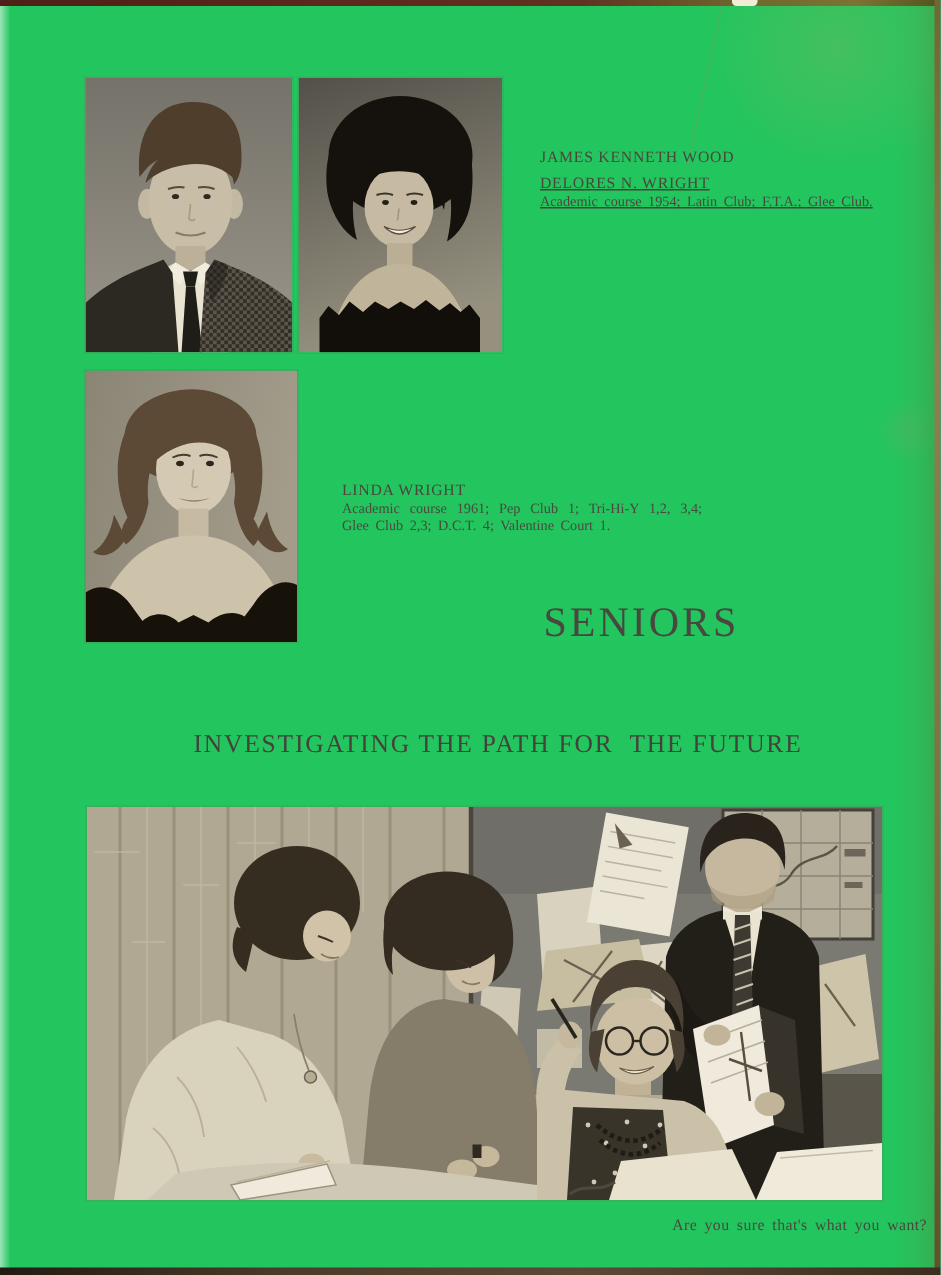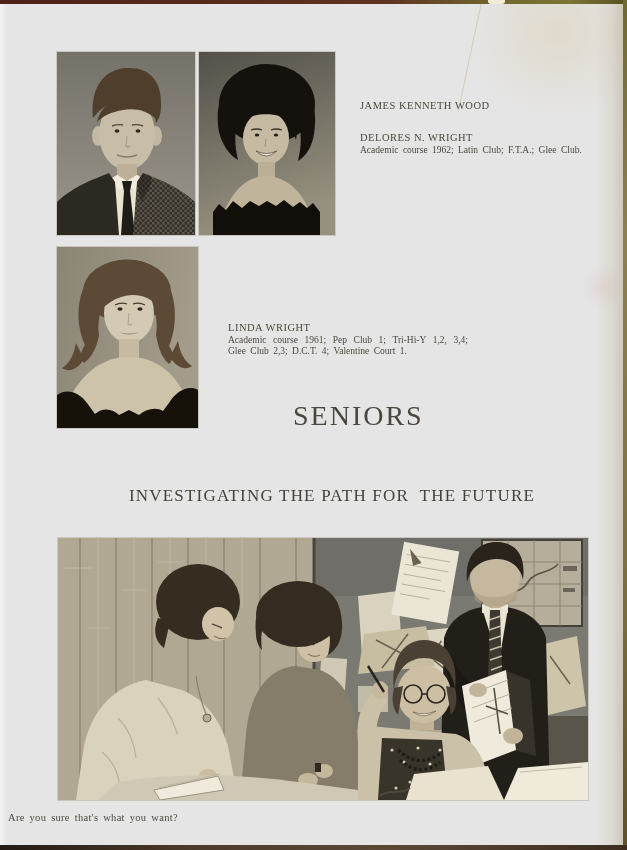--- a/index.html
+++ b/index.html
@@ -1,18 +1,18 @@
 <!DOCTYPE html>
 <html><head>
 <meta charset="utf-8">
 <style>
   html,body{margin:0;padding:0;background:#777;}
   .page{
     position:relative;width:627px;height:850px;margin:0 auto;overflow:hidden;
-    background:#e5e5e5;
+    background:#22c55e;
     font-family:"Liberation Serif","DejaVu Serif",serif;
     color:#46433a;
   }
   .overlay{position:absolute;pointer-events:none;}
   .left-light{left:0;top:0;width:7px;height:100%;
     background:linear-gradient(90deg,rgba(255,255,255,.55),rgba(255,255,255,0));}
   .curve-shade{top:0;right:3px;width:28px;height:100%;
     background:linear-gradient(90deg,rgba(140,110,50,0) 0%,rgba(140,110,50,.10) 55%,rgba(115,88,38,.22) 100%);}
   .stain-a{left:455px;top:-10px;width:170px;height:140px;
     background:radial-gradient(ellipse at 60% 30%,rgba(205,170,100,.20),rgba(205,170,100,0) 62%);}
@@ -30,29 +30,29 @@
 
   .photo{position:absolute;overflow:hidden;box-shadow:0 0 0 1px rgba(120,110,85,.25);}
   .photo svg{display:block;width:100%;height:100%;}
   .photo-1{left:57px;top:52px;width:138px;height:183px;}
   .photo-2{left:199px;top:52px;width:136px;height:183px;}
   .photo-3{left:57px;top:247px;width:141px;height:181px;}
   .photo-group{left:58px;top:538px;width:530px;height:262px;}
 
   .entries-right{position:absolute;left:360px;top:100px;width:240px;}
   .entries-linda{position:absolute;left:228px;top:322px;width:240px;}
-  .entry+.entry{margin-top:21px;}
+  .entry+.entry{margin-top:6px;text-decoration:underline;}
   .entry .name{font-size:10.5px;letter-spacing:.5px;margin-bottom:2px;color:#4a473c;}
   .entry .details{font-size:9.5px;line-height:10.5px;text-align:justify;word-spacing:2px;color:#4b483e;}
 
-  .heading{position:absolute;left:293px;top:400px;width:200px;text-align:left;
+  .heading{position:absolute;left:293px;top:400px;width:200px;text-align:right;
     font-size:28px;letter-spacing:2px;color:#4a473e;}
   .subheading{position:absolute;left:32px;top:486px;width:600px;text-align:center;
     font-size:17px;letter-spacing:1.2px;white-space:pre;color:#45423a;}
-  .caption{position:absolute;left:8px;top:812px;width:610px;text-align:left;
+  .caption{position:absolute;left:8px;top:812px;width:610px;text-align:right;
     font-size:10.5px;letter-spacing:.3px;word-spacing:2px;color:#4b483e;}
 </style>
 </head>
 <body>
 
 <div class="page">
 
   <div class="overlay left-light"></div>
   <div class="overlay curve-shade"></div>
   <div class="overlay stain-a"></div>
@@ -151,21 +151,21 @@
       <path d="M0,181 L0,148 C10,141 22,145 30,156 L38,167 C46,160 56,162 62,168 L72,163 L82,168 C90,161 100,160 106,164 L112,156 C120,143 132,138 141,143 L141,181 Z" fill="#171209"></path>
     </svg>
   </div>
 
   <div class="entries-right">
     <div class="entry">
       <div class="name">JAMES KENNETH WOOD</div>
     </div>
     <div class="entry">
       <div class="name">DELORES N. WRIGHT</div>
-      <div class="details">Academic course 1962; Latin Club; F.T.A.; Glee Club.</div>
+      <div class="details">Academic course 1954; Latin Club; F.T.A.; Glee Club.</div>
     </div>
   </div>
 
   <div class="entries-linda">
     <div class="entry">
       <div class="name">LINDA WRIGHT</div>
       <div class="details">Academic course 1961; Pep Club 1; Tri-Hi-Y 1,2, 3,4; Glee Club 2,3; D.C.T. 4; Valentine Court 1.</div>
     </div>
   </div>
 

